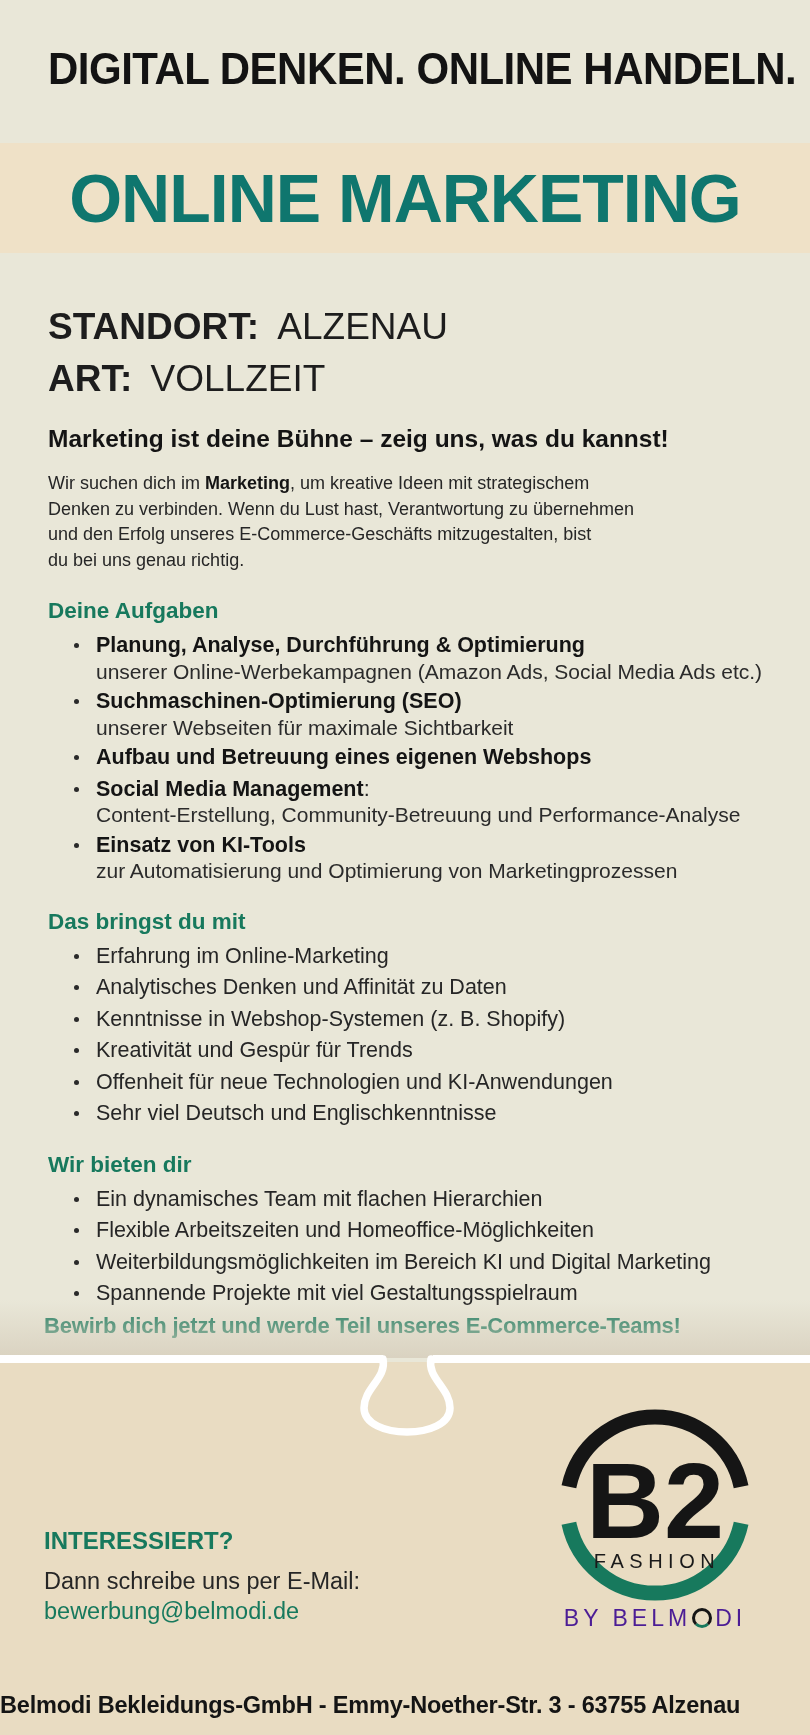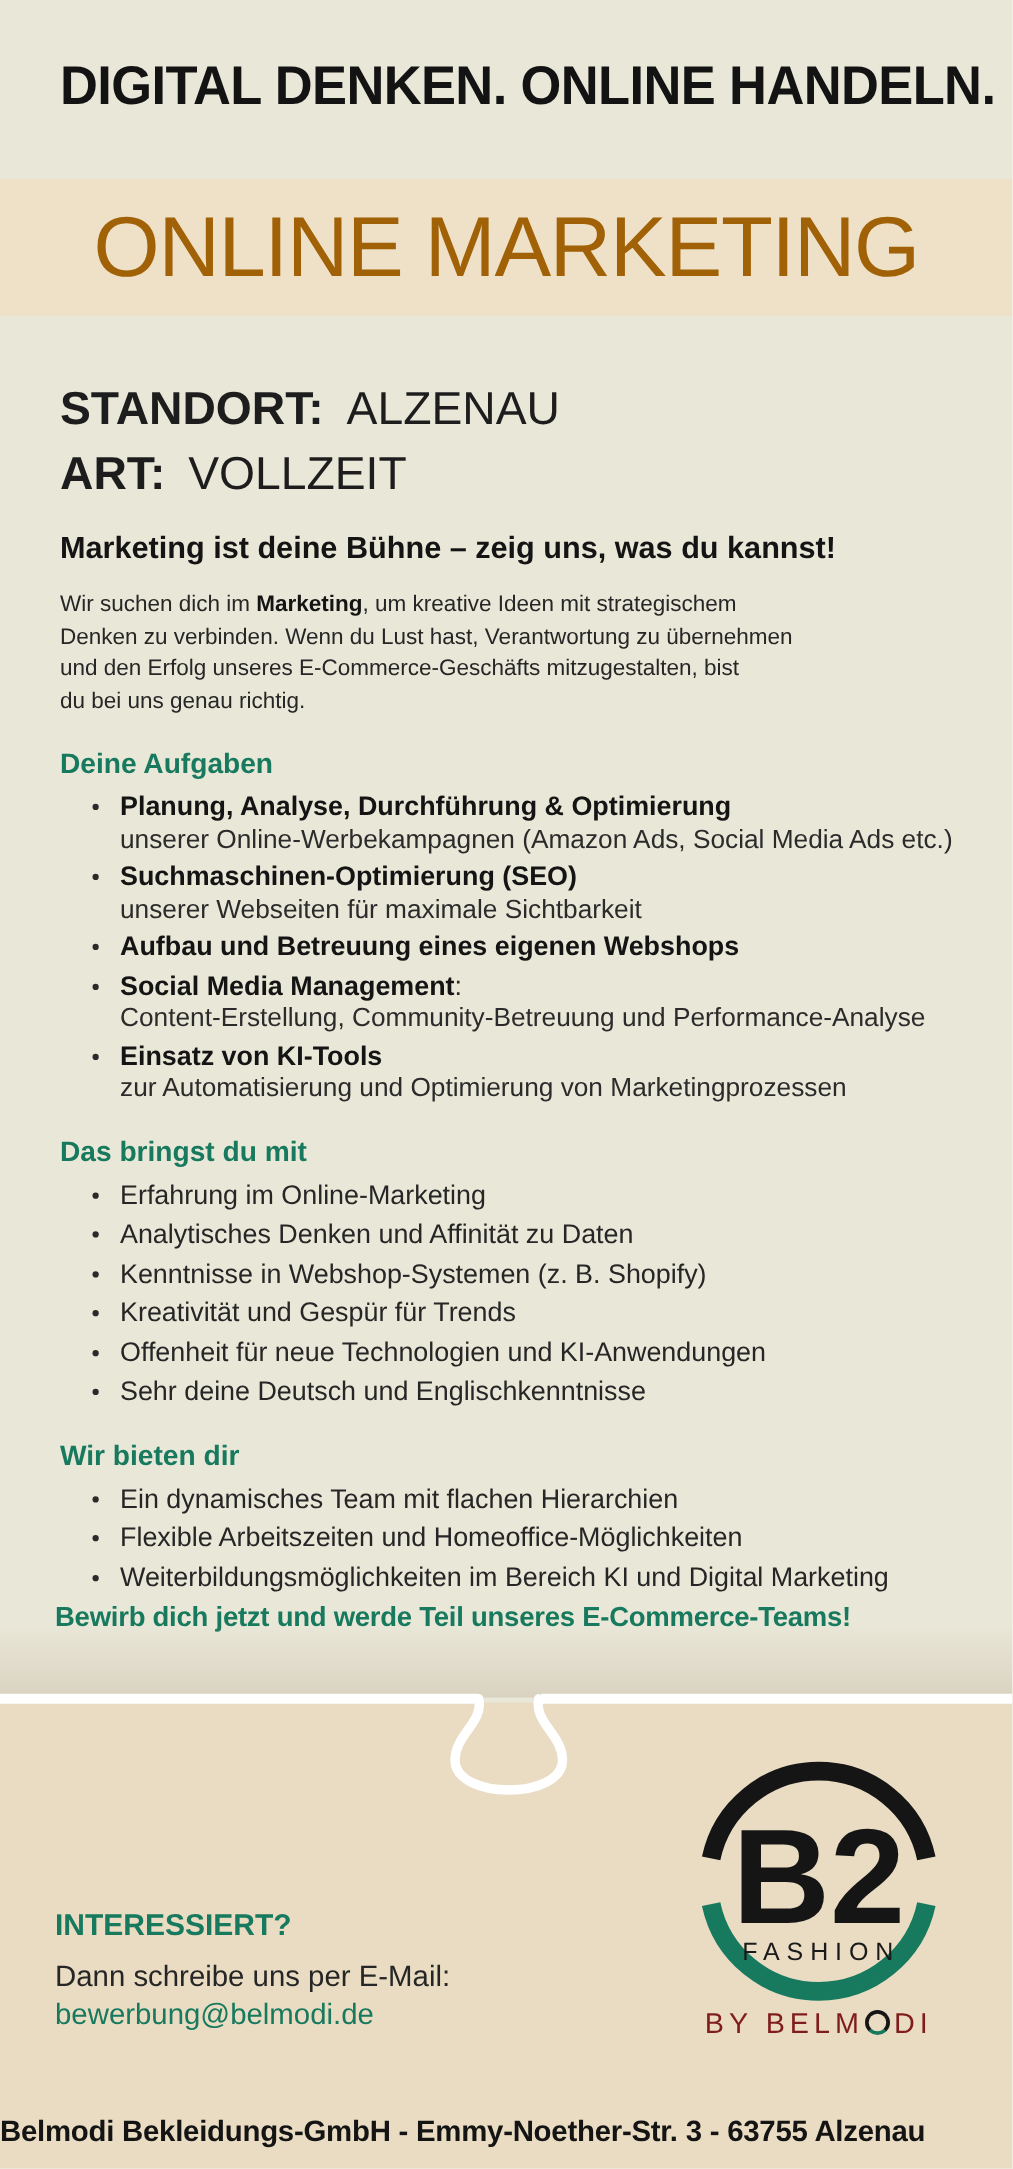--- a/index.html
+++ b/index.html
@@ -13,22 +13,22 @@
   .main-title{
     position:absolute; top:44px; left:48px; width:720px;
     font-size:42px; font-weight:700; letter-spacing:-0.5px; color:#131313;
     white-space:nowrap; transform:scaleY(1.04); transform-origin:top left;
   }
   .banner{
     position:absolute; top:143px; left:0; width:810px; height:110px;
     background:#efe1c7; text-align:center;
   }
   .banner-text{
-    line-height:110px; font-size:68px; font-weight:400; letter-spacing:-1px;
-    color:#a16207; white-space:nowrap;
+    line-height:110px; font-size:68px; font-weight:700; letter-spacing:-1px;
+    color:#0f766e; white-space:nowrap;
   }
   
   .content{position:absolute; top:253px; left:0; width:700px; padding:0;}
   .meta-block{margin:48px 0 0 48px;}
   .meta-line{font-size:37px; line-height:52px; color:#1d1d1d; white-space:nowrap;}
   .meta-label{font-weight:700;}
   .meta-value{font-weight:400; margin-left:8px;}
   .tagline{
     margin:18px 0 0 48px; font-size:24.5px; font-weight:700; line-height:32px;
     color:#141414; white-space:nowrap;
@@ -55,21 +55,21 @@
   
   .divider{position:absolute; top:1352px; left:0; width:810px; height:100px; z-index:3;}
   
   .panel{
     position:absolute; top:1362px; left:0; width:810px; height:373px;
     background:#e9dcc2;
   }
   .logo{position:absolute; left:553px; top:41px; width:204px; height:204px;}
   .byline{
     position:absolute; left:553px; top:243px; width:204px; text-align:center;
-    font-size:23px; letter-spacing:4px; color:#7f1d1d; white-space:nowrap;
+    font-size:23px; letter-spacing:4px; color:#4c1d95; white-space:nowrap;
   }
   .oglyph{
     display:inline-block; width:14px; height:14px; border-radius:50%;
     border:3.5px solid #151515; border-bottom-color:#17795d;
     transform:translateY(2px); margin:0 3px 0 1px;
   }
   .contact{position:absolute; left:44px; top:164px;}
   .contact-heading{font-size:24px; font-weight:700; color:#17795d; line-height:30px; margin-bottom:10px;}
   .contact-line{font-size:23.5px; color:#262626; line-height:30px;}
   .contact-email{font-size:23.5px; color:#17795d; line-height:30px; text-decoration:none; display:inline-block;}
@@ -154,34 +154,38 @@
         <div class="item">
           <span class="dot"></span>
           <div class="itx">Kreativität und Gespür für Trends</div>
         </div>
         <div class="item">
           <span class="dot"></span>
           <div class="itx">Offenheit für neue Technologien und KI-Anwendungen</div>
         </div>
         <div class="item">
           <span class="dot"></span>
-          <div class="itx">Sehr deine Deutsch und Englischkenntnisse</div>
+          <div class="itx">Sehr viel Deutsch und Englischkenntnisse</div>
         </div>
         <div class="sec-heading">Wir bieten dir</div>
         <div class="item">
           <span class="dot"></span>
           <div class="itx">Ein dynamisches Team mit flachen Hierarchien</div>
         </div>
         <div class="item">
           <span class="dot"></span>
           <div class="itx">Flexible Arbeitszeiten und Homeoffice-Möglichkeiten</div>
         </div>
         <div class="item">
           <span class="dot"></span>
           <div class="itx">Weiterbildungsmöglichkeiten im Bereich KI und Digital Marketing</div>
+        </div>
+        <div class="item">
+          <span class="dot"></span>
+          <div class="itx">Spannende Projekte mit viel Gestaltungsspielraum</div>
         </div>
       </div>
 
     <div class="cta">Bewirb dich jetzt und werde Teil unseres E-Commerce-Teams!</div>
   </div>
 
   <div class="fade"></div>
 
   <svg class="divider" viewBox="0 0 810 100" xmlns="http://www.w3.org/2000/svg">
     <line x1="0" y1="7" x2="383" y2="7" stroke="#ffffff" stroke-width="8"></line>

